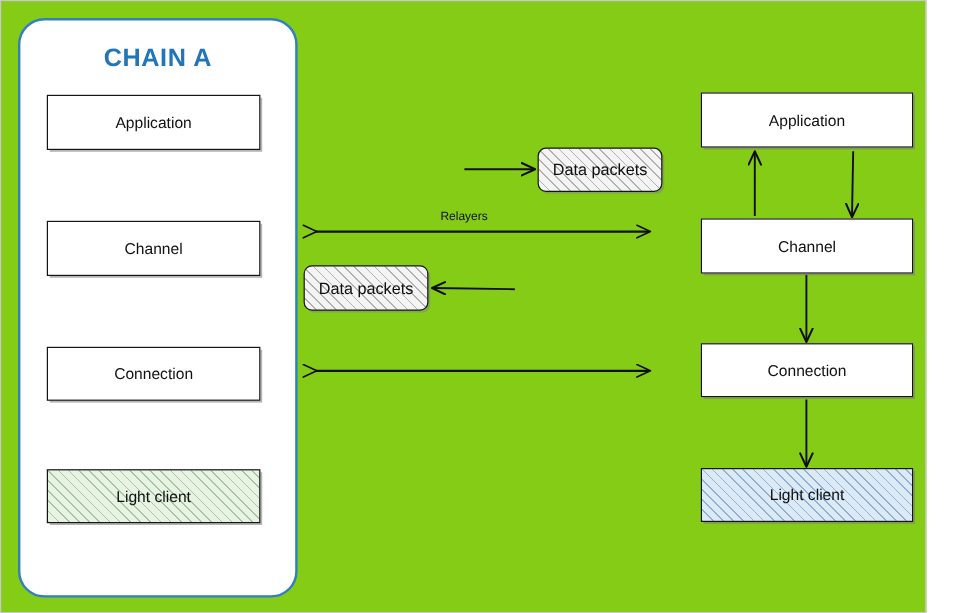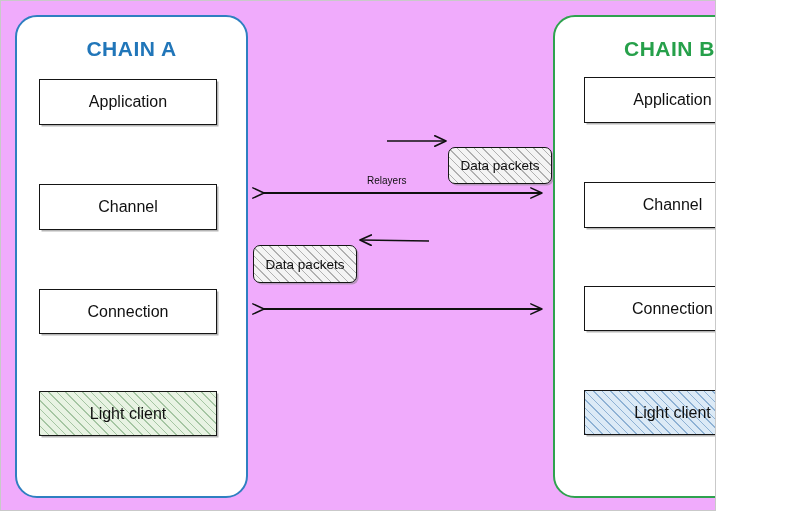--- a/index.html
+++ b/index.html
@@ -5,23 +5,23 @@
   html, body {
     margin: 0;
     padding: 0;
     background: #ffffff;
   }
   body {
     font-family: "Liberation Sans", sans-serif;
   }
   #canvas {
     position: relative;
-    width: 716px;
+    width: 772px;
     height: 511px;
-    background: #f0abfc;
+    background: #84cc16;
     border: 1px solid #c9c9c9;
     box-sizing: border-box;
     overflow: hidden;
   }
   #svg-layer {
     position: absolute;
     left: 0;
     top: 0;
     width: 800px;
     height: 511px;
@@ -59,21 +59,21 @@
   #chain-b-title { color: #26a04a; }
 
   .layer-box {
     position: absolute;
     box-sizing: border-box;
     border: 1.6px solid #151515;
     background: #ffffff;
     display: flex;
     align-items: center;
     justify-content: center;
-    font-size: 16px;
+    font-size: 13px;
     color: #101010;
     box-shadow: 2px 2px 0 -0.5px rgba(120,120,120,0.55);
   }
   .layer-box .label { pointer-events: none; }
 
   .lc-green {
     background-color: #e8f3e3;
     background-image: repeating-linear-gradient(
       45deg,
       rgba(110,160,110,0.55) 0px,
@@ -105,21 +105,20 @@
       rgba(110,110,110,0.5) 1px,
       rgba(0,0,0,0) 1px,
       rgba(0,0,0,0) 6px
     );
     display: flex;
     align-items: center;
     justify-content: center;
     font-size: 13.5px;
     color: #0e0e0e;
     box-shadow: 2px 2px 0 -0.5px rgba(130,130,130,0.5);
-    margin-top: 24px;
   }
 
   .free-label {
     position: absolute;
     font-size: 10px;
     color: #101010;
     white-space: nowrap;
   }
 </style>
 </head>
@@ -193,23 +192,20 @@
   <div class="layer-box" style="left:38px; top:183px; width:178px; height:46px;">
     <span class="label">Channel</span>
   </div>
   <div class="layer-box" style="left:38px; top:288px; width:178px; height:45px;">
     <span class="label">Connection</span>
   </div>
   <div class="layer-box lc-green" style="left:38px; top:390px; width:178px; height:45px;">
     <span class="label">Light client</span>
   </div>
 
-  <div id="chain-b-panel" class="chain-panel">
-    <div id="chain-b-title" class="chain-title">CHAIN B</div>
-  </div>
 
   <div class="layer-box" style="left:583px; top:76px; width:177px; height:46px;">
     <span class="label">Application</span>
   </div>
   <div class="layer-box" style="left:583px; top:181px; width:177px; height:46px;">
     <span class="label">Channel</span>
   </div>
   <div class="layer-box" style="left:583px; top:285px; width:177px; height:45px;">
     <span class="label">Connection</span>
   </div>

